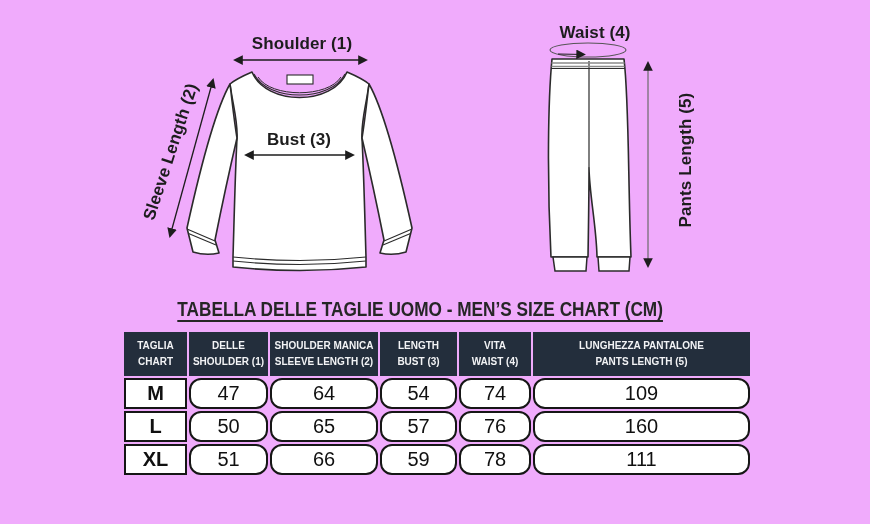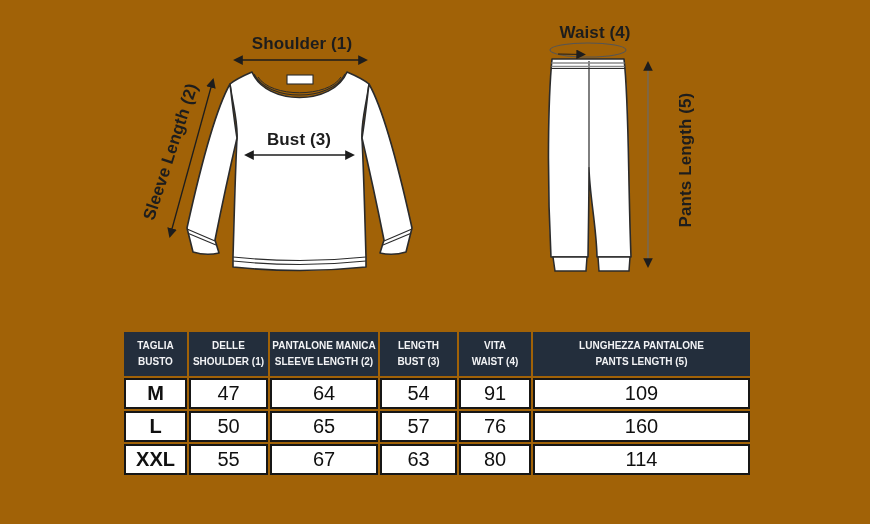--- a/index.html
+++ b/index.html
@@ -1,17 +1,17 @@
 <!DOCTYPE html>
 <html style="--header-bg: #232e3c; --header-text: #f2f3f5; --table-border: #161616;"><head>
 <meta charset="utf-8">
 <style>
   html,body{margin:0;padding:0;background:#fff;}
   .canvas{
-    position:relative;width:870px;height:524px;background:#a16207;overflow:hidden;
+    position:relative;width:870px;height:524px;background:#f0abfc;overflow:hidden;
     font-family:"Liberation Sans",sans-serif;
     text-decoration:underline;
   }
   
   .fig-label{
     position:absolute;font-weight:700;font-size:17px;color:#1d1d1d;
     white-space:nowrap;transform:translate(-50%,-50%);letter-spacing:.1px;
   }
   .fig-label.rot-sleeve{transform:translate(-50%,-50%) rotate(-72deg);}
   .fig-label.rot-vert{transform:translate(-50%,-50%) rotate(-90deg);}
@@ -33,21 +33,21 @@
   .size-table thead th{
     background:var(--header-bg,#232e3c);color:var(--header-text,#f2f3f5);
     font-size:10px;font-weight:700;height:44px;line-height:1.6;border:0;white-space:nowrap;
   }
   .size-table thead th .h-line{display:block;}
   .size-table tbody th,.size-table tbody td{
     background:#fff;border:2px solid var(--table-border,#161616);height:31px;
     font-size:20px;color:#101010;
   }
   .size-table tbody th{font-weight:700;}
-  .size-table tbody td{font-weight:400;}
+  .size-table tbody td{font-weight:400;border-radius:12px;}
 </style>
 </head>
 <body>
 
 <div class="canvas">
 
   <svg class="fig-svg" style="left:150px;top:20px" width="300" height="280" viewBox="0 0 300 280">
     <defs>
       <marker id="ah1" viewBox="0 0 10 10" refX="8" refY="5" markerWidth="7.5" markerHeight="7.5" orient="auto-start-reverse">
           <path d="M0,0L10,5L0,10z" fill="#1d1d1d"></path>
@@ -103,42 +103,45 @@
 
     <line x1="148" y1="43" x2="148" y2="246" stroke="#6b6b6b" stroke-width="1.2" marker-start="url(#ah2)" marker-end="url(#ah2)"></line>
   </svg>
 
   <div class="fig-label" style="left:302px;top:44px">Shoulder (1)</div>
   <div class="fig-label rot-sleeve" style="left:171px;top:152px">Sleeve Length (2)</div>
   <div class="fig-label" style="left:299px;top:140px">Bust (3)</div>
   <div class="fig-label" style="left:595px;top:33px">Waist (4)</div>
   <div class="fig-label rot-vert" style="left:686px;top:160px">Pants Length (5)</div>
 
+  <div class="title-wrap">
+    <span class="title-text">TABELLA DELLE TAGLIE UOMO - MEN’S SIZE CHART (CM)</span>
+  </div>
 
   <table class="size-table">
     <colgroup>
       <col style="width:63px">
         <col style="width:79px">
         <col style="width:108px">
       <col style="width:77px">
         <col style="width:72px">
         <col>
     </colgroup>
     <thead>
       <tr>
         <th>
           <span class="h-line">TAGLIA</span>
-          <span class="h-line">BUSTO</span>
+          <span class="h-line">CHART</span>
         </th>
         <th>
           <span class="h-line">DELLE</span>
           <span class="h-line">SHOULDER (1)</span>
         </th>
         <th>
-          <span class="h-line">PANTALONE MANICA</span>
+          <span class="h-line">SHOULDER MANICA</span>
           <span class="h-line">SLEEVE LENGTH (2)</span>
         </th>
         <th>
           <span class="h-line">LENGTH</span>
           <span class="h-line">BUST (3)</span>
         </th>
         <th>
           <span class="h-line">VITA</span>
           <span class="h-line">WAIST (4)</span>
         </th>
@@ -147,34 +150,34 @@
           <span class="h-line">PANTS LENGTH (5)</span>
         </th>
       </tr>
     </thead>
     <tbody>
       <tr>
         <th>M</th>
         <td>47</td>
         <td>64</td>
         <td>54</td>
-        <td>91</td>
+        <td>74</td>
         <td>109</td>
       </tr>
       <tr>
         <th>L</th>
         <td>50</td>
         <td>65</td>
         <td>57</td>
         <td>76</td>
         <td>160</td>
       </tr>
       <tr>
-        <th>XXL</th>
-        <td>55</td>
-        <td>67</td>
-        <td>63</td>
-        <td>80</td>
-        <td>114</td>
+        <th>XL</th>
+        <td>51</td>
+        <td>66</td>
+        <td>59</td>
+        <td>78</td>
+        <td>111</td>
       </tr>
     </tbody>
   </table>
 </div>
 
 </body></html>

